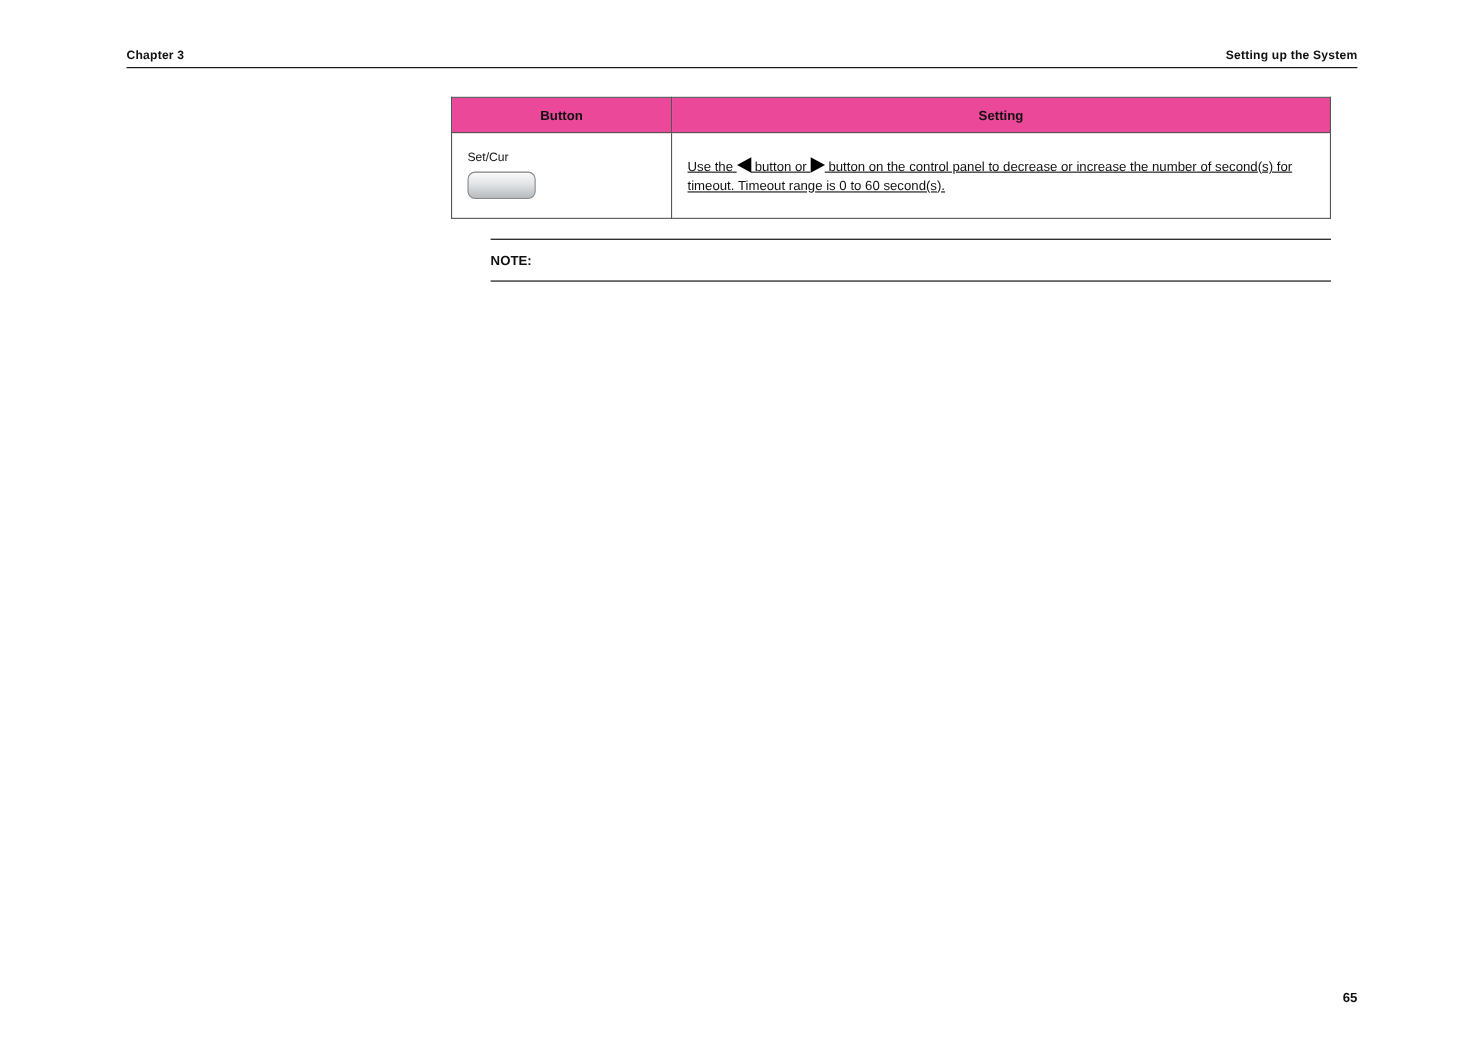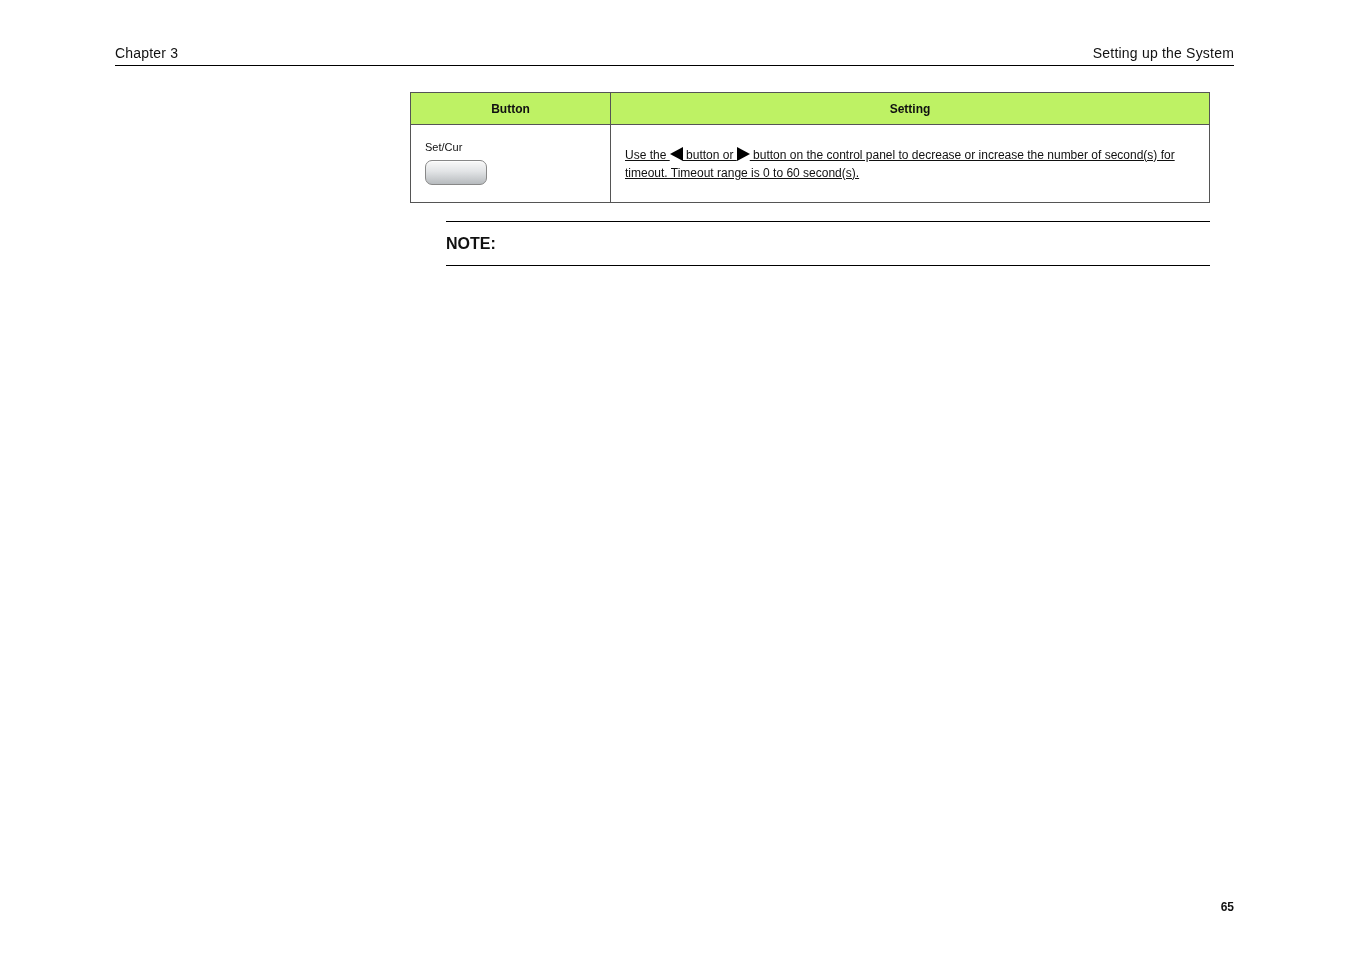--- a/index.html
+++ b/index.html
@@ -14,22 +14,22 @@
   .page {
     padding: 45px 115px 0 115px;
   }
   .header-line {
     border-bottom: 1px solid #000;
     margin-bottom: 6px;
   }
   .header {
     display: flex;
     justify-content: space-between;
-    font-size: 14px;
-    font-weight: 400;
+    font-size: 11px;
+    font-weight: 700;
     letter-spacing: 0.2px;
     padding-bottom: 4px;
   }
   .header .chap { }
   .header .sect { }
 
   .content {
     padding-top: 20px;
     padding-left: 295px;
   }
@@ -38,21 +38,21 @@
     border-collapse: collapse;
     width: 800px;
     table-layout: fixed;
   }
   table.rtable th, table.rtable td {
     border: 1px solid #555;
     font-size: 12px;
     vertical-align: middle;
   }
   table.rtable th {
-    background: #bef264;
+    background: #ec4899;
     font-weight: 700;
     text-align: center;
     height: 32px;
   }
   table.rtable th.col1 { width: 200px; }
   table.rtable th.col2 { }
   table.rtable td {
     height: 78px;
     padding: 8px 14px;
     line-height: 1.5;
@@ -98,21 +98,21 @@
 
   .note-block {
     margin-top: 18px;
     margin-left: 36px;
     width: 764px;
     border-top: 1px solid #000;
     padding-top: 10px;
     padding-bottom: 8px;
     border-bottom: 1px solid #000;
     display: flex;
-    font-size: 16px;
+    font-size: 12px;
     line-height: 1.55;
   }
   .note-label {
     font-weight: 700;
     width: 62px;
     flex-shrink: 0;
   }
   .note-text { flex: 1; }
 
   .page-num {

